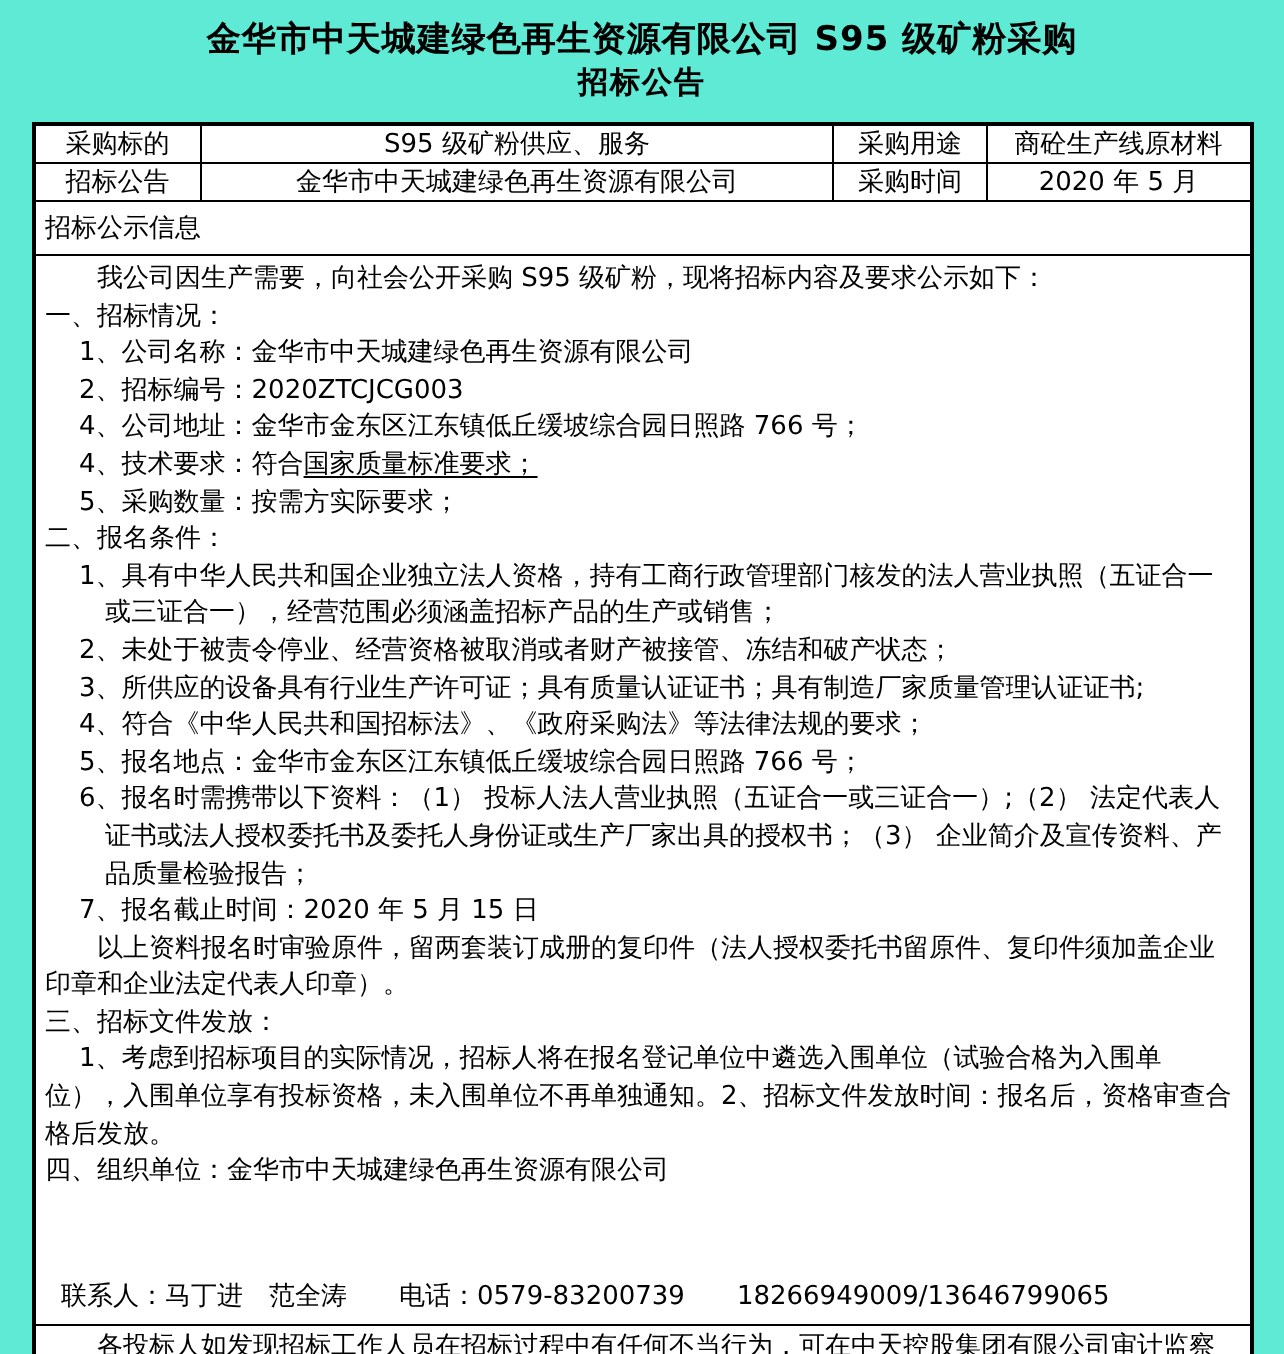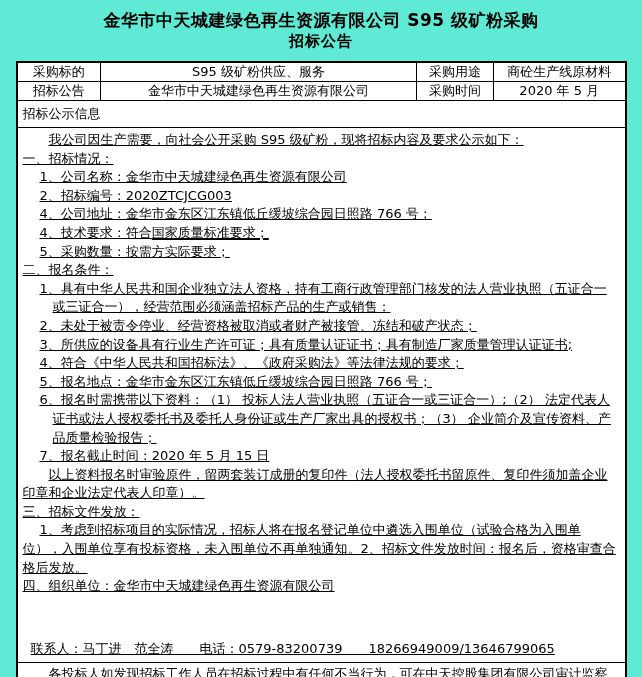--- a/index.html
+++ b/index.html
@@ -38,21 +38,21 @@
   }
   td {
     border:1px solid #000000;
     font-size:13px;
     color:#000000;
     vertical-align:middle;
     overflow:hidden;
   }
   td.hd { text-align:center; height:19px; padding:0 2px; white-space:nowrap; }
   td.seclabel { height:22px; padding:4px 5px; text-align:left; }
-  td.content { padding:3px 5px 4px 5px; vertical-align:top;text-decoration:underline; }
+  td.content { padding:3px 5px 4px 5px; vertical-align:top; }
   td.complaint { padding:2px 5px 3px 5px; vertical-align:top; }
   .ln  { line-height:18.6px; font-size:13px; white-space:pre-wrap; }
   .c-ln { line-height:18.4px; font-size:13px; white-space:pre-wrap; }
   .indent2 { text-indent:26px; }
   .num { padding-left:30px; text-indent:-13px; }
   .numflow { text-indent:17px; }
   .contact { padding-left:8px;margin-top:44px; }
   .ul { text-decoration:underline; text-underline-offset:2px; }
 </style>
 </head>

